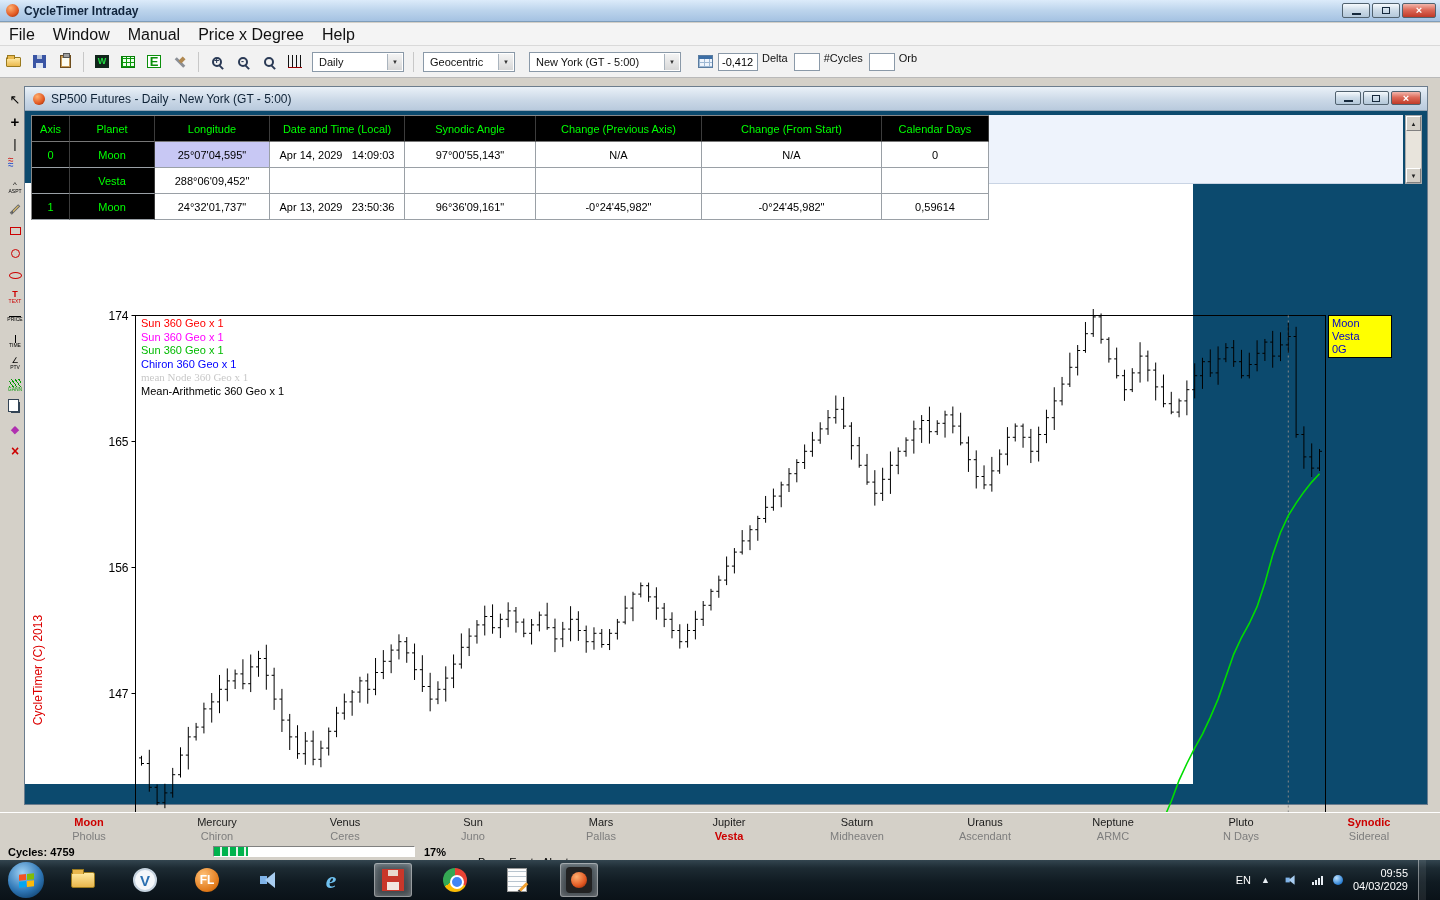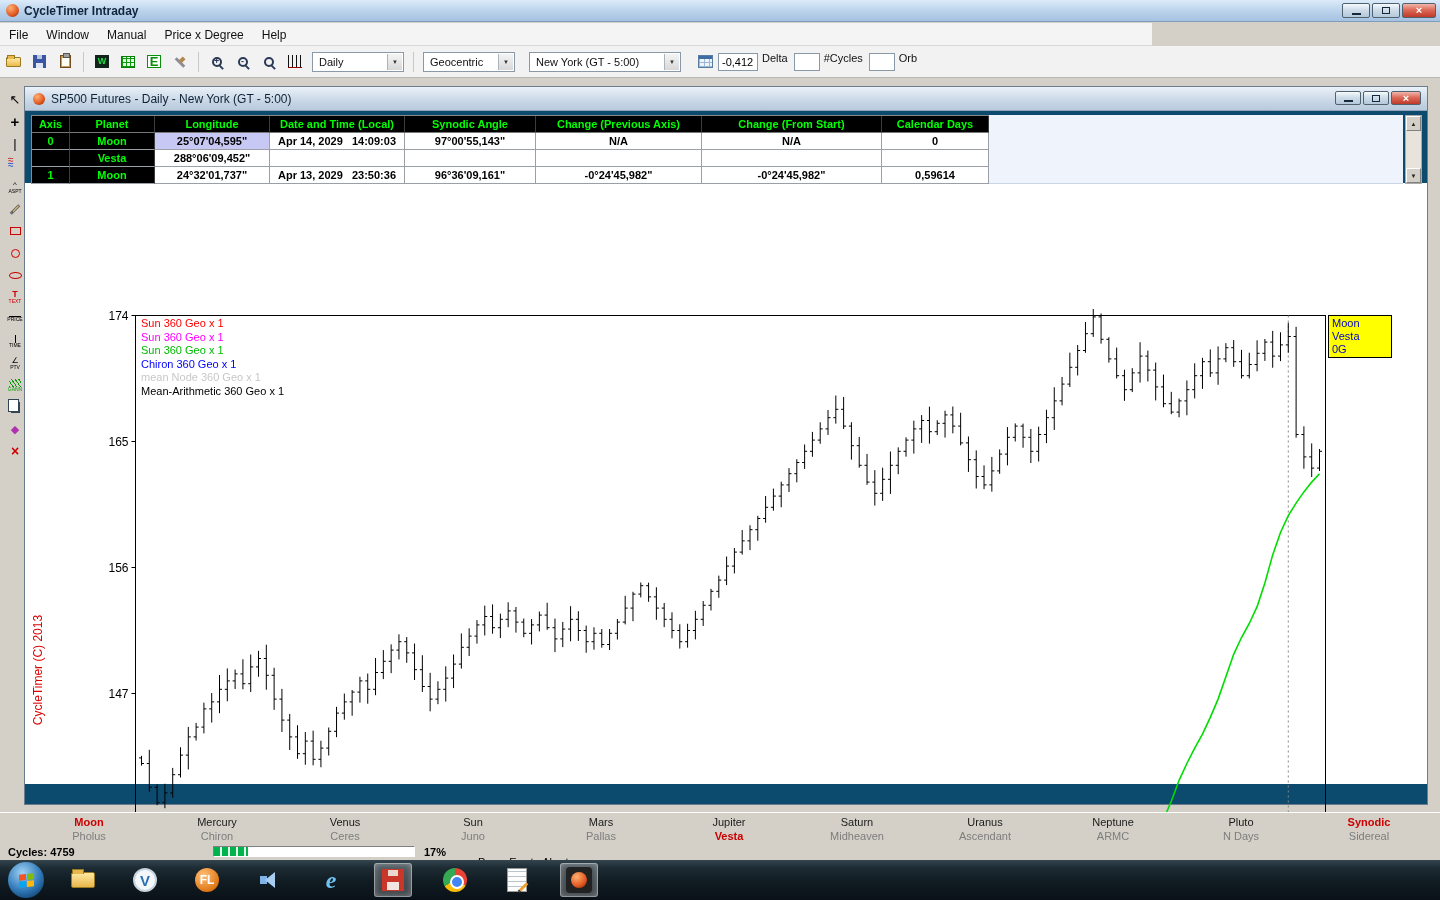--- a/index.html
+++ b/index.html
@@ -14,22 +14,22 @@
   #titlebar .title { font-size:12px; color:#10243c; font-weight:bold; }
   .winbtns { position:absolute; right:4px; top:3px; display:flex; gap:2px; }
   .winbtn { width:28px; height:15px; border:1px solid #51626f; border-radius:2px;
     background:linear-gradient(#f6fafd,#cfdde9 45%,#b4c8da); display:flex; align-items:center; justify-content:center;
     font-size:10px; color:#16293c; line-height:1; }
   .winbtn .g-min { width:9px; height:2px; background:#16293c; margin-top:6px; }
   .winbtn .g-restore { width:8px; height:7px; border:1px solid #16293c; position:relative; background:transparent; }
   .winbtn.close { width:34px; background:linear-gradient(#f2b6ac,#dd6a59 45%,#c03a28); color:#fff; font-weight:bold; font-size:11px; }
 
   
-  #menubar { position:absolute; left:0; top:23px; width:1152px; height:23px; background:#f4f4f4;
-    border-bottom:1px solid #d9d9d9; display:flex; align-items:flex-end; font-size:12px; color:#111; }
+  #menubar { position:absolute; left:0; top:23px; width:1440px; height:23px; background:#f4f4f4;
+    border-bottom:1px solid #d9d9d9; display:flex; align-items:flex-start; font-size:16px; color:#111; }
   #menubar .mi { padding:3px 9px; }
   #toolbar { position:absolute; left:0; top:46px; width:1440px; height:32px; background:#f2f2f2;
     border-bottom:1px solid #b9b9b9; display:flex; align-items:center; font-size:11px; color:#111; }
   .tbtn { width:24px; height:24px; display:flex; align-items:center; justify-content:center; margin:0 1px; }
   .tsep { width:1px; height:20px; background:#c8c8c8; margin:0 5px; }
   .combo { height:20px; background:#fff; border:1px solid #8a99a8; display:flex; align-items:center;
     font-size:11px; padding-left:6px; position:relative; margin:0 4px; }
   .combo .arrow { position:absolute; right:1px; top:1px; bottom:1px; width:15px; background:linear-gradient(#f4f4f4,#d8d8d8);
     border-left:1px solid #aab4be; display:flex; align-items:center; justify-content:center; font-size:6px; color:#333; }
   .tfield { height:18px; background:#fff; border:1px solid #8a99a8; font-size:11px; padding:0 3px;
@@ -90,32 +90,32 @@
     display:flex; align-items:center; padding:0 4px; }
   #child-titlebar .app-ico { width:12px; height:12px; border-radius:50%;
     background:radial-gradient(circle at 35% 30%,#ffb070,#e25822 60%,#7a1f00); margin:0 6px 0 4px; }
   #child-titlebar .title { font-size:12px; color:#0e2236; }
   #child .winbtns { top:4px; right:6px; }
 
   
   #axis-table { position:absolute; left:6px; top:28px; display:grid;
     grid-template-columns:38px 85px 115px 135px 131px 166px 180px 107px;
     font-size:11px; border-top:1px solid #888; border-left:1px solid #888; }
-  #axis-table .c { height:17px; display:flex; align-items:center; justify-content:center;
-    border-right:1px solid #9aa0a6; border-bottom:1px solid #9aa0a6; background:#fff; font-weight:bold; color:#000; white-space:pre; overflow:hidden;text-align:center; }
+  #axis-table .c { height:26px; display:flex; align-items:center; justify-content:center;
+    border-right:1px solid #9aa0a6; border-bottom:1px solid #9aa0a6; background:#fff; font-weight:normal; color:#000; white-space:pre; overflow:hidden;text-align:center; }
   #axis-table .h { background:#000; color:#00ff00; border-right:1px solid #3c3c3c; border-bottom:1px solid #777; }
   #axis-table .dk { background:#000; color:#00ff00; border-right:1px solid #3c3c3c; }
   #axis-table .lav { background:#c8c8f4; }
   #table-right-fill { position:absolute; left:963px; top:28px; width:415px; height:69px; background:#eef3fc; border-bottom:1px solid #c9d4e4; }
   .vscroll { position:absolute; left:1380px; top:28px; width:17px; height:69px; background:#e8e4dc; border:1px solid #aaa; }
   .sbtn { position:absolute; left:0; width:15px; height:15px; background:#d4d0c8; border:1px solid; border-color:#fff #808080 #808080 #fff;
     font-size:6px; display:flex; align-items:center; justify-content:center; color:#222; }
 
   
-  #chart-area { position:absolute; left:0; top:96px; width:1402px; height:601px; background:#fff; }
+  #chart-area { position:absolute; left:0; top:96px; width:1168px; height:601px; background:#fff; }
   #chart-svg { position:absolute; left:76px; top:126px; }
   #legend { position:absolute; left:116px; top:134px; font-size:11px; line-height:13.5px; background:rgba(255,255,255,.0); }
   #overlay-box { position:absolute; left:1303px; top:132px; width:64px; border:1px solid #000; font-size:11px; line-height:13px; padding:1px 3px; }
   #copyright { position:absolute; left:-62px; top:480px; width:150px; text-align:center;
     transform:rotate(-90deg); color:#dd0000; font-size:12px; }
 
   
   #date-bar { position:absolute; left:0; top:697px; width:1402px; height:21px; background:#d4d0c8; border-top:1px solid #9aa5b1; }
   #date-bar .range { position:absolute; left:12px; top:3px; font-size:12px; font-weight:bold; color:#000; }
   #hscroll { position:absolute; left:176px; right:3px; top:2px; height:16px; background:#ece9e2; border:1px solid #aaa; }
@@ -824,21 +824,21 @@
         <line x1="1218.5" y1="139.9920601865099" x2="1218.5" y2="161.991813884232" stroke="#000000" stroke-width="1"></line>
         <line x1="1216" y1="159.10000000000008" x2="1218.5" y2="159.10000000000008" stroke="#000000" stroke-width="1"></line>
         <line x1="1218.5" y1="142.29999999999984" x2="1221" y2="142.29999999999984" stroke="#000000" stroke-width="1"></line>
         <polyline points="1062.473509933775,510.5 1070.2748344370862,492.29999999999984 1078.0761589403974,471.29999999999984 1085.8774834437086,454.5 1093.67880794702,439.1000000000001 1101.4801324503312,425.1000000000001 1109.2814569536424,408.29999999999984 1117.0827814569536,390.1000000000001 1124.8841059602648,367.70000000000016 1132.6854304635763,345.29999999999984 1140.4867549668875,328.5 1148.2880794701987,314.5 1156.08940397351,297.70000000000016 1163.8907284768213,273.8999999999999 1171.6920529801325,245.89999999999992 1179.4933774834437,223.5 1187.294701986755,206.70000000000016 1195.0960264900664,194.10000000000008 1202.8973509933776,182.89999999999992 1210.6986754966888,173.10000000000008 1218.5,164.70000000000016" fill="none" stroke="#00dd00" stroke-width="1.6"></polyline>
       </svg>
     <div id="legend">
       <div class="legend-line" style="color: rgb(255, 0, 0);">Sun 360 Geo x 1</div>
       <div class="legend-line" style="color: rgb(255, 0, 255);">Sun 360 Geo x 1</div>
       <div class="legend-line" style="color: rgb(0, 187, 0);">Sun 360 Geo x 1</div>
       <div class="legend-line" style="color: rgb(0, 0, 255);">Chiron 360 Geo x 1</div>
-      <div class="legend-line" style="color: rgb(200, 200, 200);">mean Node 360 Geo x 1</div>
+      <div class="legend-line" style="color: rgb(200, 200, 200); font-family: Liberation Serif, serif;">mean Node 360 Geo x 1</div>
       <div class="legend-line" style="color: rgb(0, 0, 0);">Mean-Arithmetic 360 Geo x 1</div>
     </div>
     <div id="overlay-box" style="background: rgb(255, 255, 0); color: rgb(0, 0, 204);">
       <div>Moon</div>
       <div>Vesta</div>
       <div>0G</div>
     </div>
     <div id="copyright">CycleTimer (C) 2013</div>
   </div>
 
@@ -976,13 +976,30 @@
       </div>
     <div class="task-icon">
         <span class="ti-edit"></span>
       </div>
     <div class="task-icon active">
         <span class="ti-ct">
           <i></i>
         </span>
       </div>
   </div>
+  <div id="tray">
+    <span>EN</span>
+    <span class="tray-ico">▲</span>
+    <span class="ti-speaker" style="transform:scale(.6)"></span>
+    <span class="net-bars">
+        <i style="height:3px"></i>
+        <i style="height:5px"></i>
+        <i style="height:7px"></i>
+        <i style="height:9px"></i>
+      </span>
+    <span style="width:10px;height:10px;border-radius:50%;background:radial-gradient(circle at 35% 30%,#bfe3ff,#2a7fd4 70%)"></span>
+    <div id="clock">
+      <div>09:55</div>
+      <div>04/03/2029</div>
+    </div>
+    <div id="edge-strip"></div>
+  </div>
 </div>
 
 </body></html>

